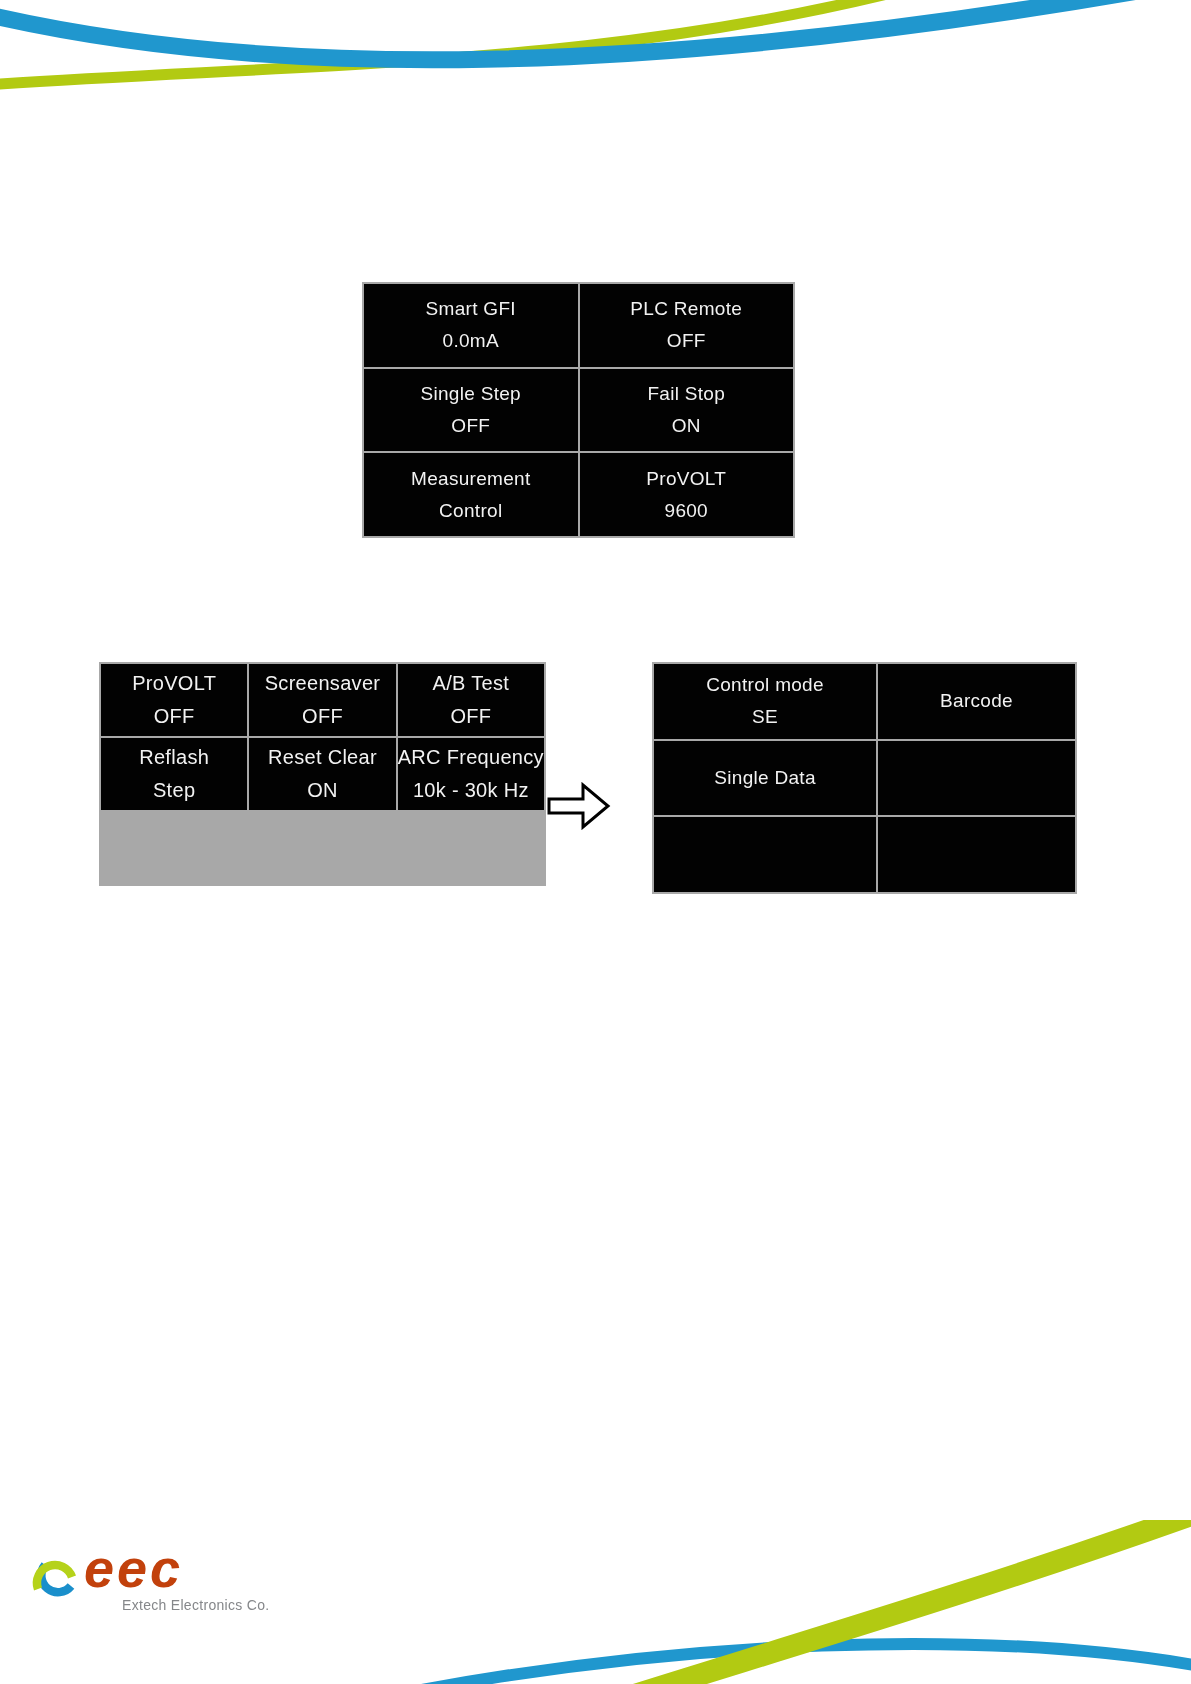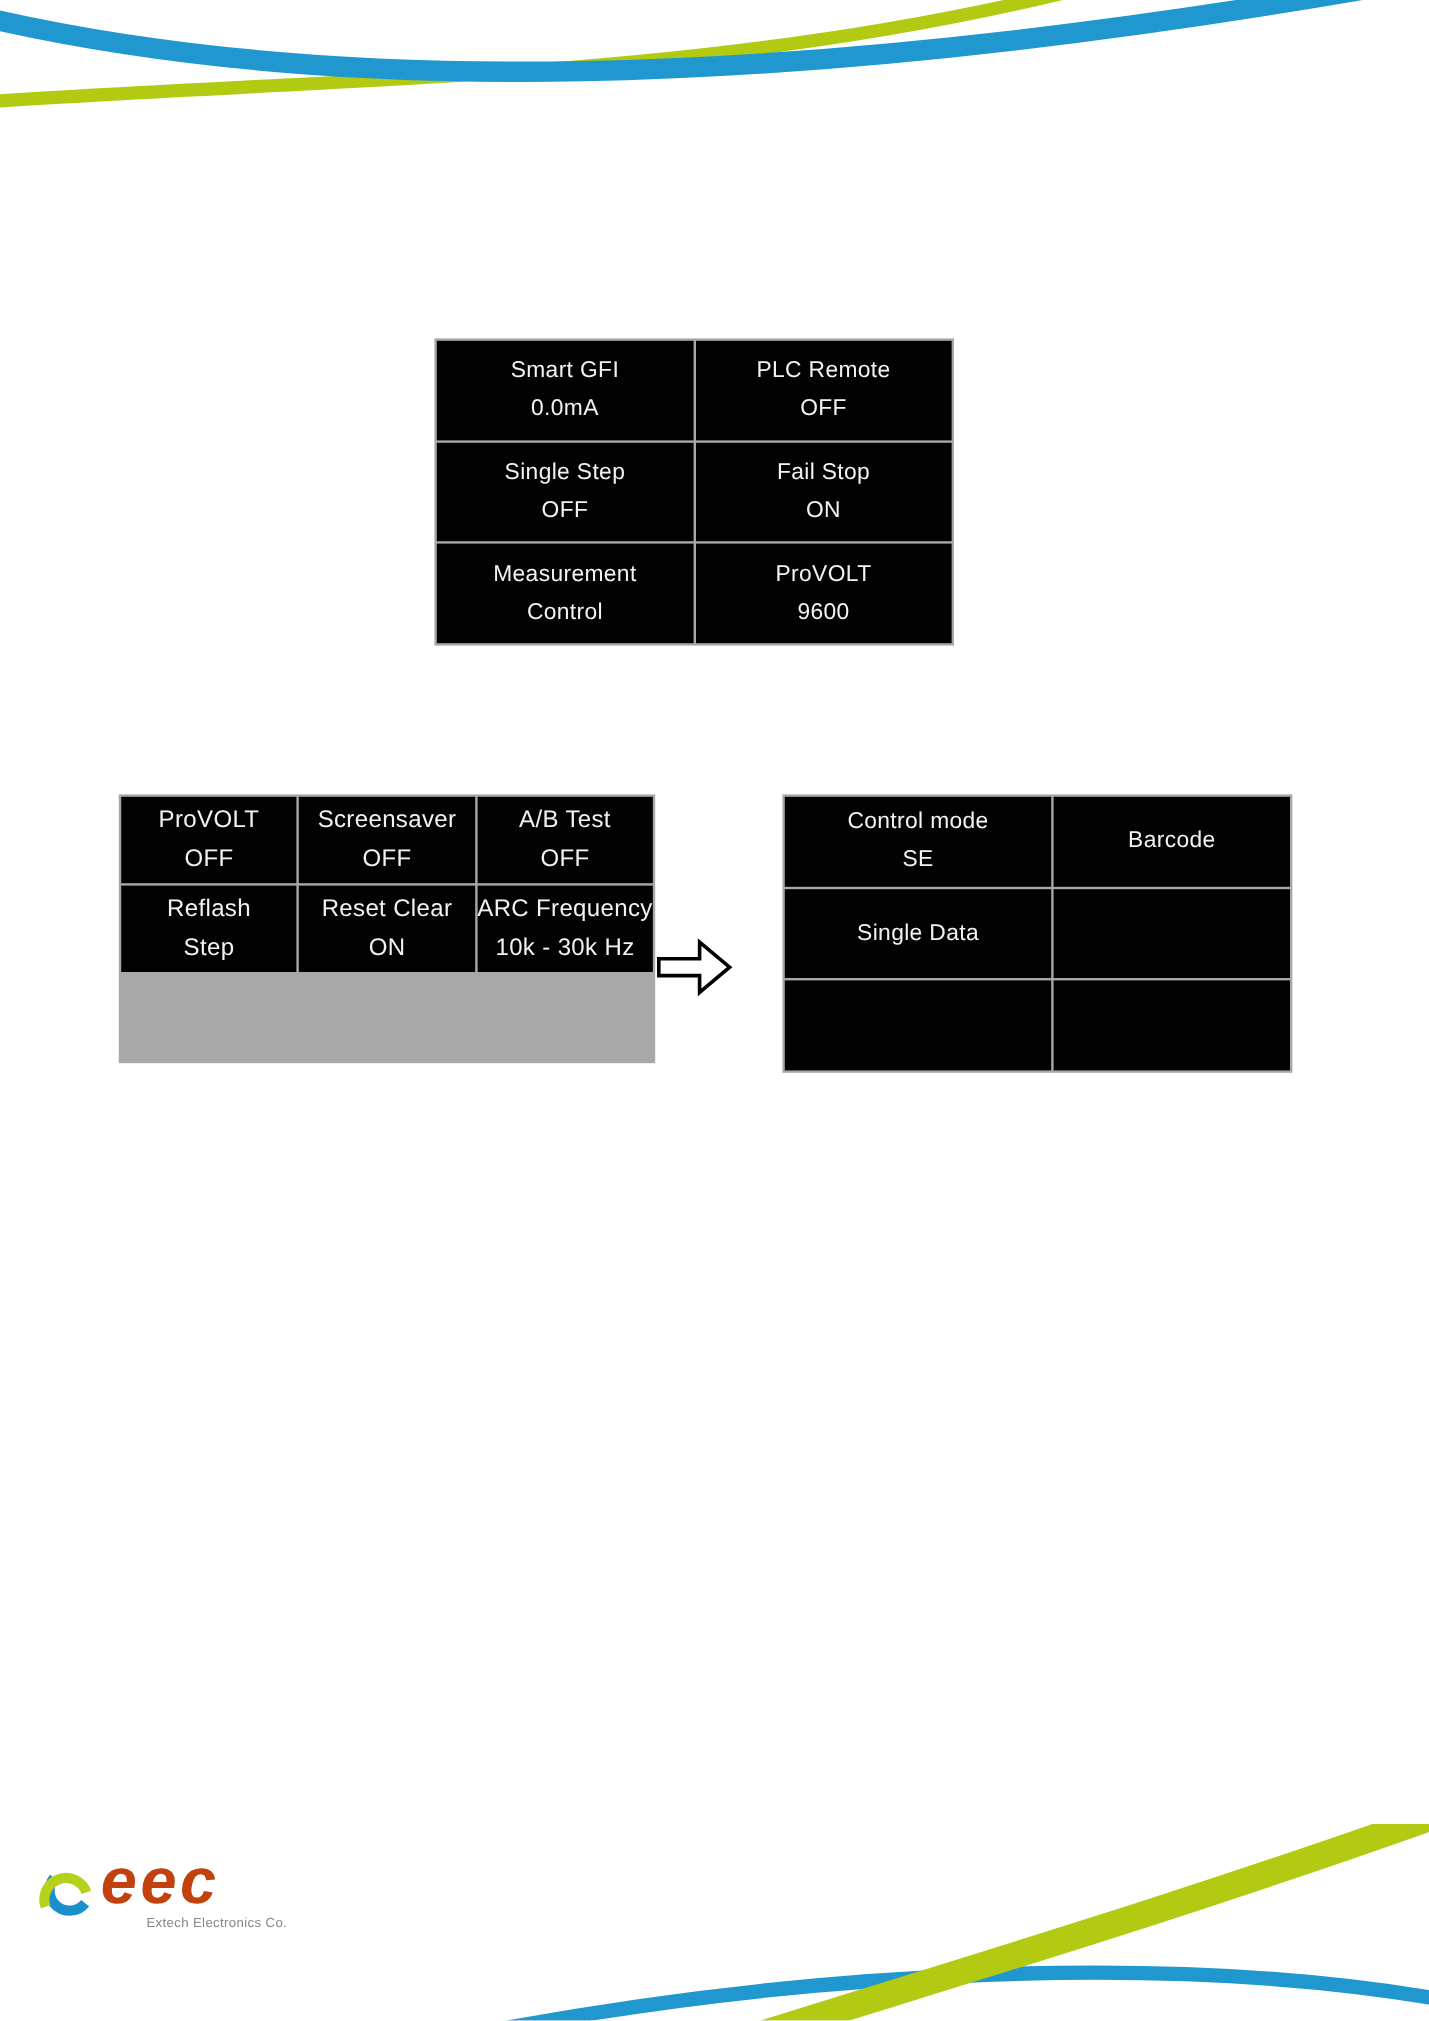--- a/index.html
+++ b/index.html
@@ -38,21 +38,21 @@
   
   #logo { position:absolute; left:30px; top:1551px; width:250px; height:70px; }
   #logo .mark { position:absolute; left:0; top:2px; }
   #logo .eec-text {
     position:absolute; left:54px; top:-12px;
     font-style:italic; font-weight:bold; font-size:54px; line-height:1.1;
     color:#c2410c; letter-spacing:3px;
   }
   #logo .tagline {
     position:absolute; left:57px; top:46px;
-    font-size:11px; color:#85878a; letter-spacing:0.3px; white-space:nowrap;padding-left:35px;
+    font-size:14px; color:#85878a; letter-spacing:0.3px; white-space:nowrap;padding-left:35px;
   }
 </style>
 </head>
 <body>
 
 <div class="page">
 
   <svg id="top-waves" class="deco" width="1191" height="120" viewBox="0 0 1191 120">
     <path d="M -15,85 C 320,62 640,68 970,-28" stroke="#b2ca12" stroke-width="11" fill="none"></path>
     <path d="M -15,14 C 260,78 640,82 1200,-20" stroke="#2097ce" stroke-width="17" fill="none"></path>

